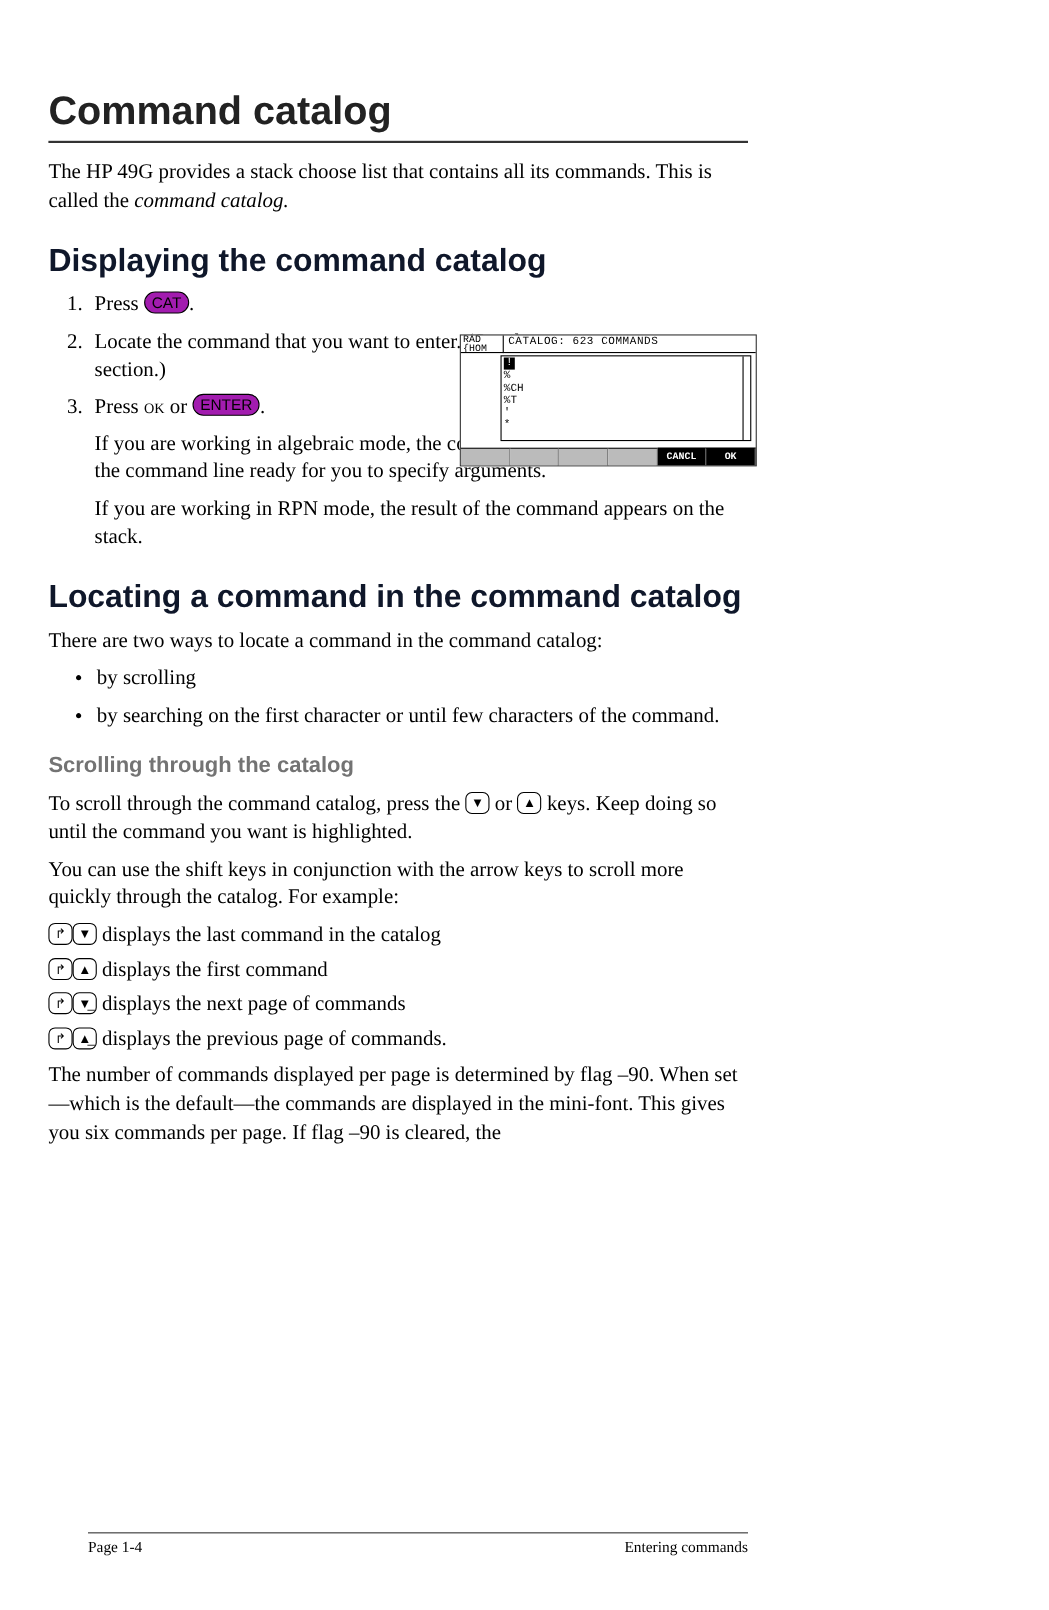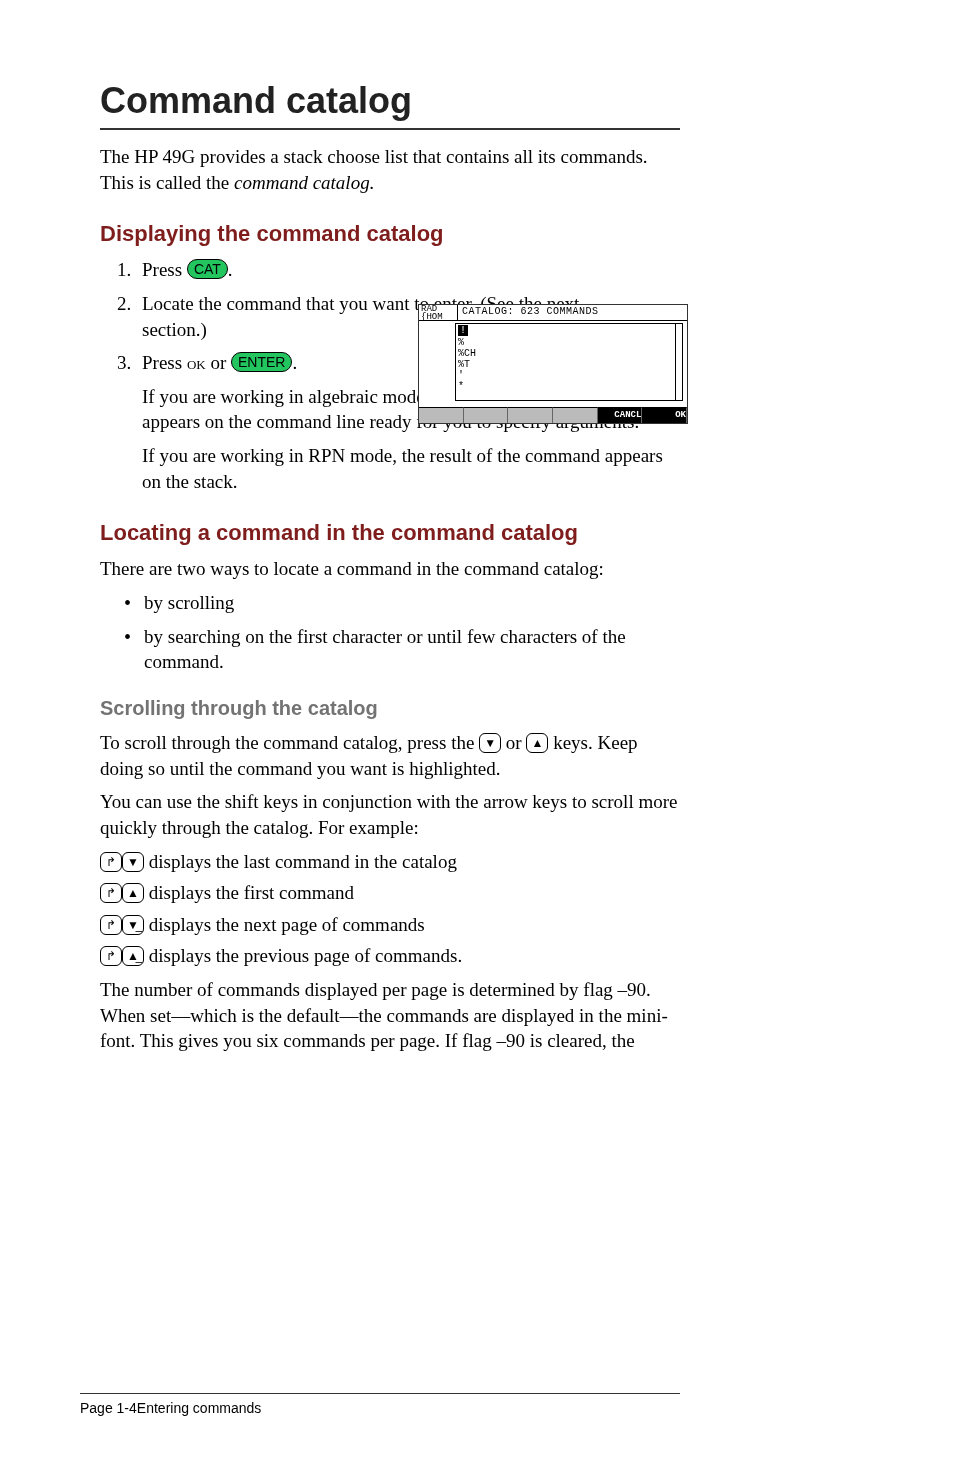--- a/index.html
+++ b/index.html
@@ -6,38 +6,38 @@
     margin: 0;
     padding: 0;
     font-family: Georgia, 'Times New Roman', serif;
     background: #fff;
     color: #000;
   }
   .page {
     width: 760px;
     height: 1464px;
     box-sizing: border-box;
-    padding: 80px 80px 40px 100px;
+    padding: 80px 80px 40px 44px;
     position: relative;
   }
   h1 {
     font-family: Verdana, Arial, sans-serif;
     font-weight: bold;
     font-size: 36px;
     margin: 0 0 14px 0;
     padding-bottom: 6px;
     border-bottom: 2px solid #333;
     color: #222;
   }
   h2 {
     font-family: Verdana, Arial, sans-serif;
     font-weight: bold;
-    font-size: 22px;
+    font-size: 29px;
     margin: 26px 0 10px 0;
-    color: #7f1d1d;
+    color: #0f172a;
   }
   h3 {
     font-family: Verdana, Arial, sans-serif;
     font-weight: bold;
     font-size: 20px;
     margin: 22px 0 10px 0;
     color: #737373;
   }
   p, li {
     font-size: 19px;
@@ -73,21 +73,21 @@
   }
   .keycap {
     display: inline-block;
     border: 1px solid #000;
     border-radius: 10px;
     padding: 0 6px;
     font-family: Arial, sans-serif;
     font-size: 14px;
     line-height: 18px;
     vertical-align: 2px;
-    background: #22c55e;
+    background: #a21caf;
   }
   .keyicon {
     display: inline-block;
     border: 1px solid #000;
     border-radius: 6px;
     width: 20px;
     height: 18px;
     font-size: 12px;
     line-height: 18px;
     text-align: center;
@@ -168,21 +168,21 @@
   }
   .scr-soft {
     display: flex;
     height: 16px;
   }
   .scr-soft div {
     flex: 1;
     border-top: 1px solid #000;
     background: linear-gradient(#bbb,#bbb);
     font-size: 9px;
-    text-align: right;
+    text-align: center;
     line-height: 15px;
     border-right: 1px solid #666;
   }
   .scr-soft .dark {
     background: #000;
     color: #fff;
     font-weight: bold;
   }
   .step-body-wrap {
     display: flex;
@@ -192,24 +192,24 @@
     flex: 1;
     max-width: 440px;
   }
   .footer {
     position: absolute;
     bottom: 48px;
     left: 80px;
     right: 80px;
     border-top: 1px solid #333;
     padding-top: 6px;
-    font-family: Liberation Sans, sans-serif;
+    font-family: Liberation Serif, serif;
     font-size: 14px;
     display: flex;
-    justify-content: flex-start;
+    justify-content: space-between;
   }
 </style>
 </head>
 <body>
 
 <div class="page">
 
   <h1>Command catalog</h1>
 
   <p>

